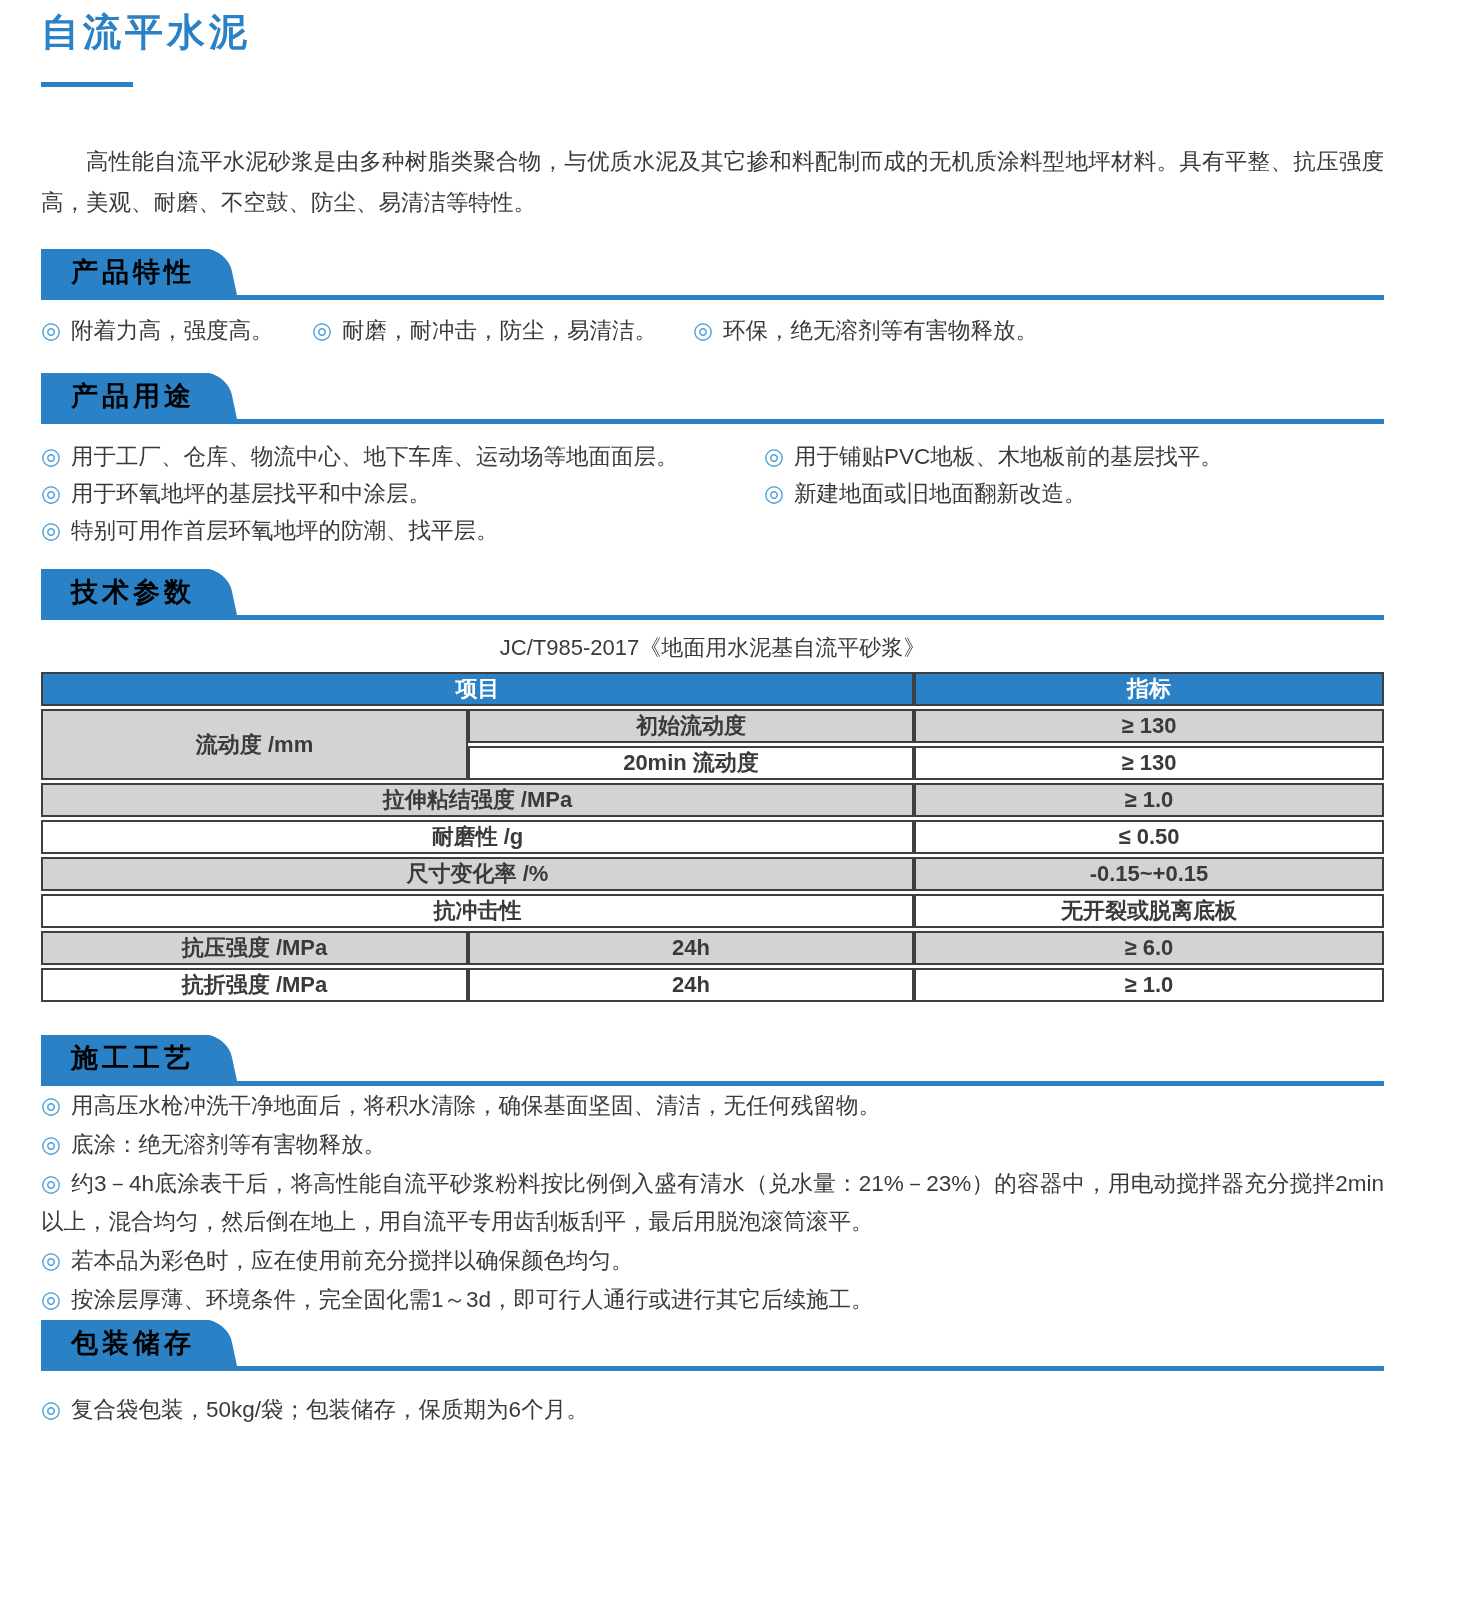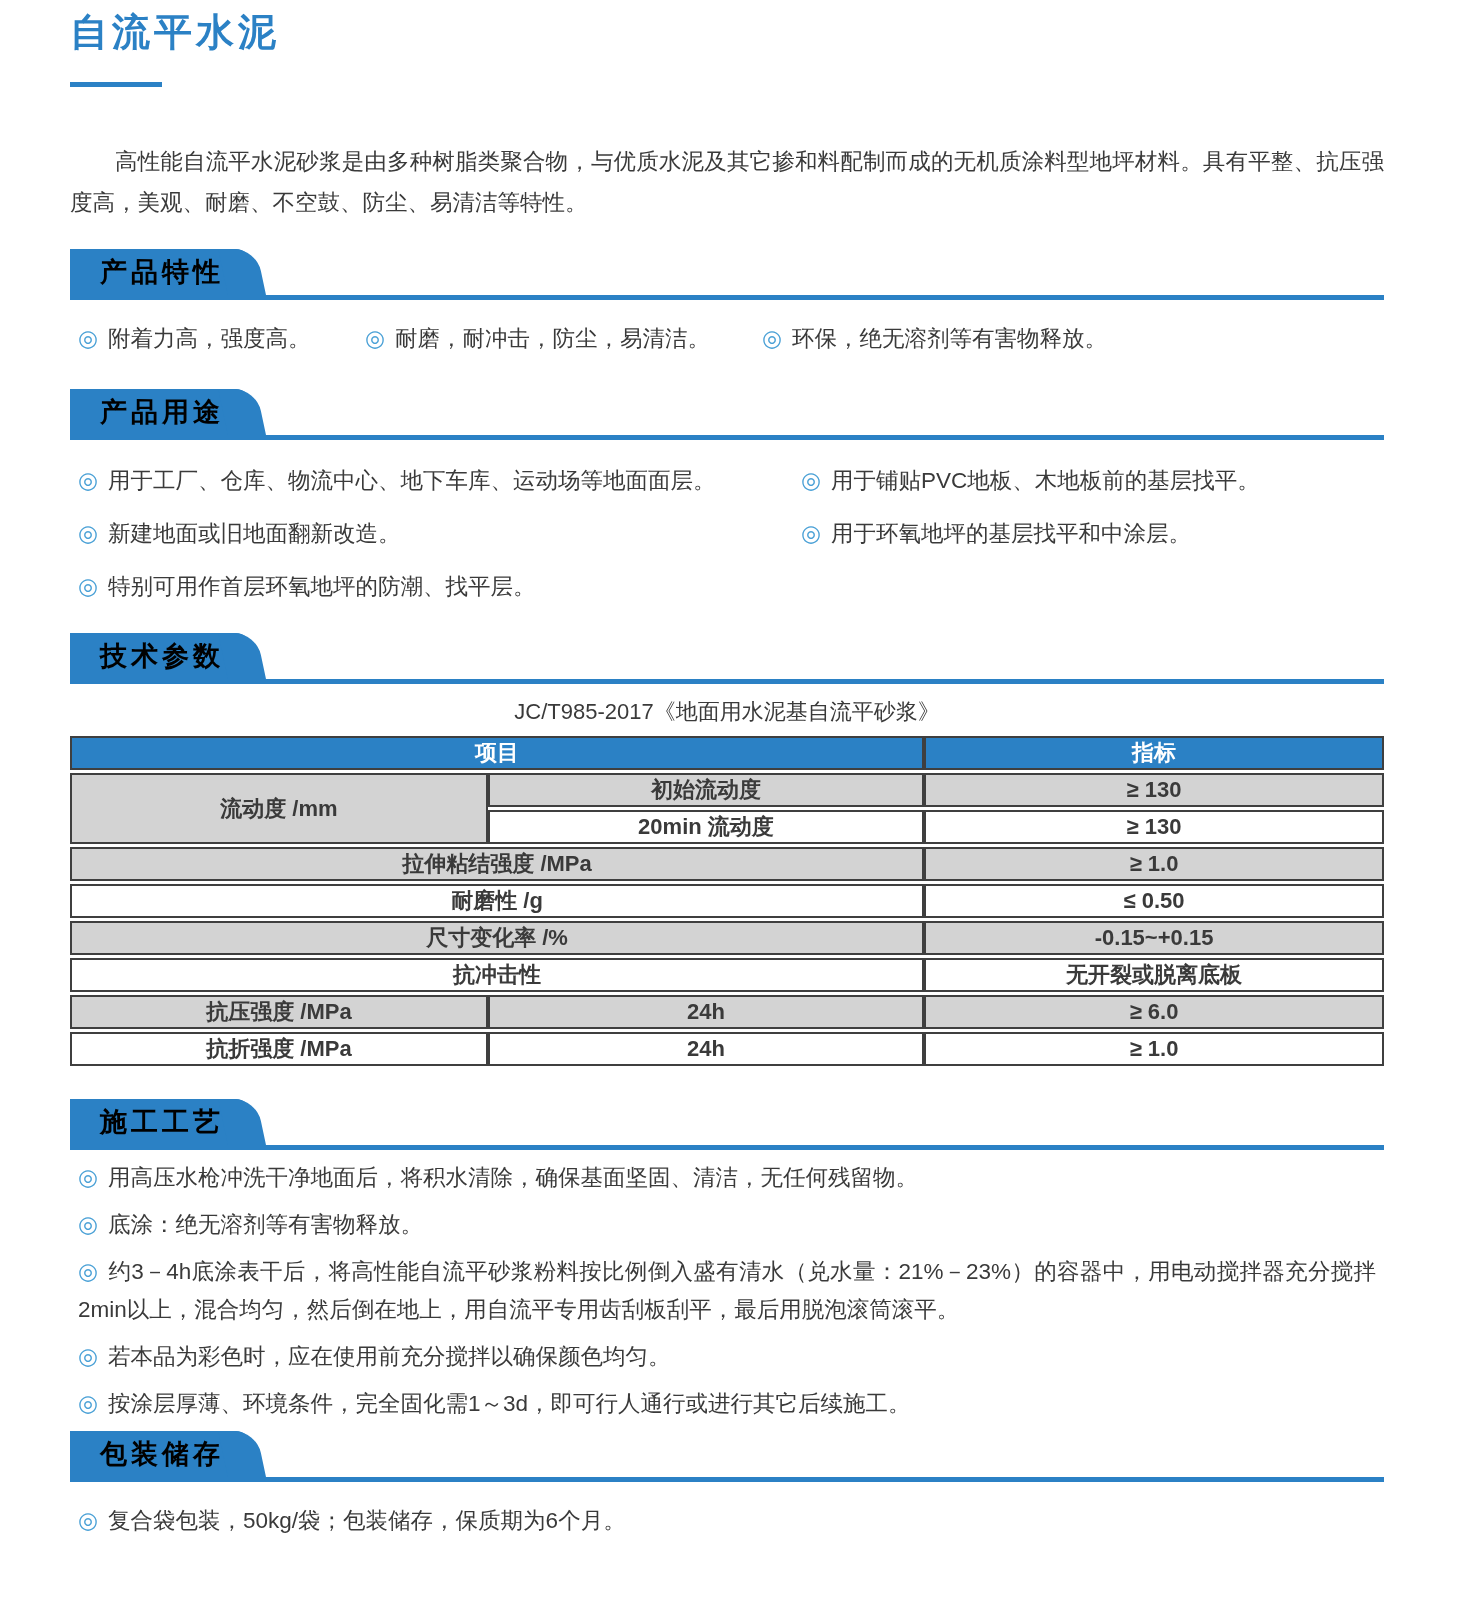--- a/index.html
+++ b/index.html
@@ -9,21 +9,21 @@
     --row_gray:#d3d3d3;
     --table_border:#3f3f3f;
   }
   *{box-sizing:border-box;}
   html,body{margin:0;padding:0;}
   body{
     width:1459px;height:1600px;overflow:hidden;background:#ffffff;
     font-family:"Liberation Sans","DejaVu Sans",sans-serif;
     color:var(--text);
   }
-  .page{padding:8px 75px 0 70px;}
+  .page{padding:8px 75px 0 41px;}
 
   
   .doc-title{
     margin:0;font-size:38px;line-height:48px;font-weight:bold;
     color:var(--accent);letter-spacing:4px;
   }
   .title-rule{width:92px;height:5px;background:var(--accent);margin-top:26px;}
 
   
   .intro{
@@ -45,21 +45,21 @@
     padding:8px 26px 8px 30px;
     border-top-right-radius:14px;margin-left:0;text-align:right;
   }
   .section-tab::after{
     content:"";position:absolute;top:0;right:-16px;width:38px;height:100%;
     background:var(--accent);border-top-right-radius:22px;
     transform:skewX(12deg);transform-origin:0 100%;z-index:-1;
   }
 
   
-  .bullet{margin:8px;font-size:22.5px;line-height:37px;}
+  .bullet{margin:0;font-size:22.5px;line-height:37px;}
   .bi{color:var(--bullet);margin-right:10px;font-size:23px;}
 
   .features-row{display:flex;margin-top:12px;}
   .features-row .f0{width:271px;}
   .features-row .f1{width:381px;}
 
   .uses-grid{display:grid;grid-template-columns:723px 1fr;margin-top:14px;}
   .uses-grid .bullet{line-height:36px;}
 
   
@@ -107,22 +107,22 @@
   </div>
 
   <div class="section-header mt-uses">
     <div class="section-tab">
       <span>产品用途</span>
     </div>
   </div>
   <div class="uses-grid">
     <p class="bullet"><span class="bi">◎</span><span>用于工厂、仓库、物流中心、地下车库、运动场等地面面层。</span></p>
     <p class="bullet"><span class="bi">◎</span><span>用于铺贴PVC地板、木地板前的基层找平。</span></p>
+    <p class="bullet"><span class="bi">◎</span><span>用于环氧地坪的基层找平和中涂层。</span></p>
     <p class="bullet"><span class="bi">◎</span><span>新建地面或旧地面翻新改造。</span></p>
-    <p class="bullet"><span class="bi">◎</span><span>用于环氧地坪的基层找平和中涂层。</span></p>
     <p class="bullet"><span class="bi">◎</span><span>特别可用作首层环氧地坪的防潮、找平层。</span></p>
   </div>
 
   <div class="section-header mt-specs">
     <div class="section-tab">
       <span>技术参数</span>
     </div>
   </div>
   <p class="spec-caption">JC/T985-2017《地面用水泥基自流平砂浆》</p>
 

